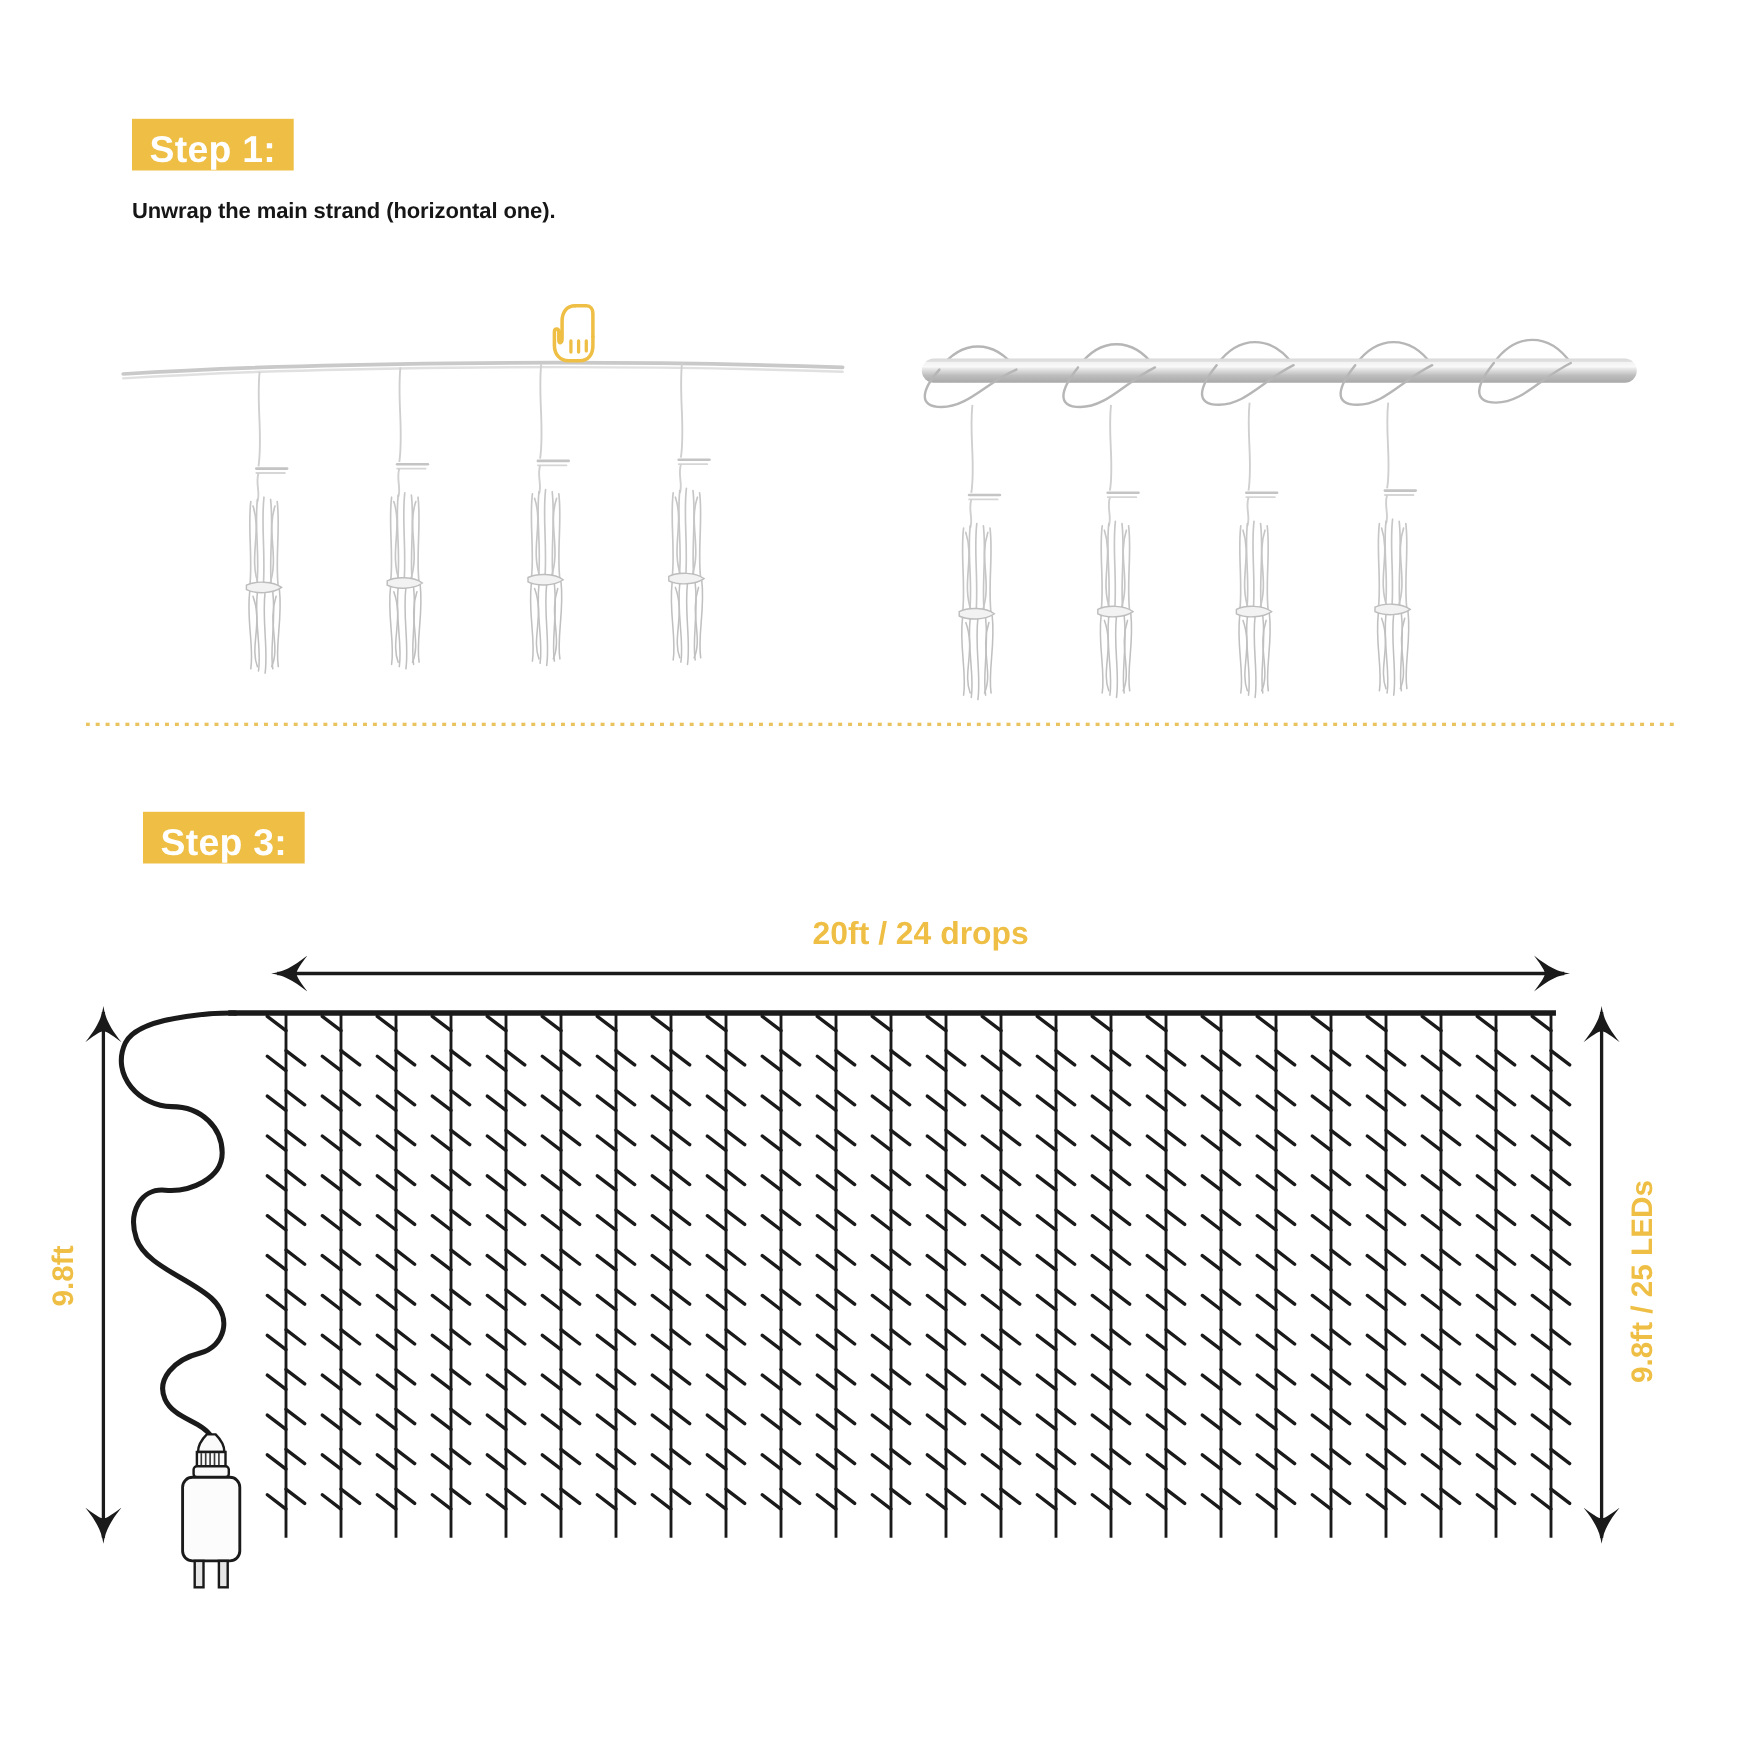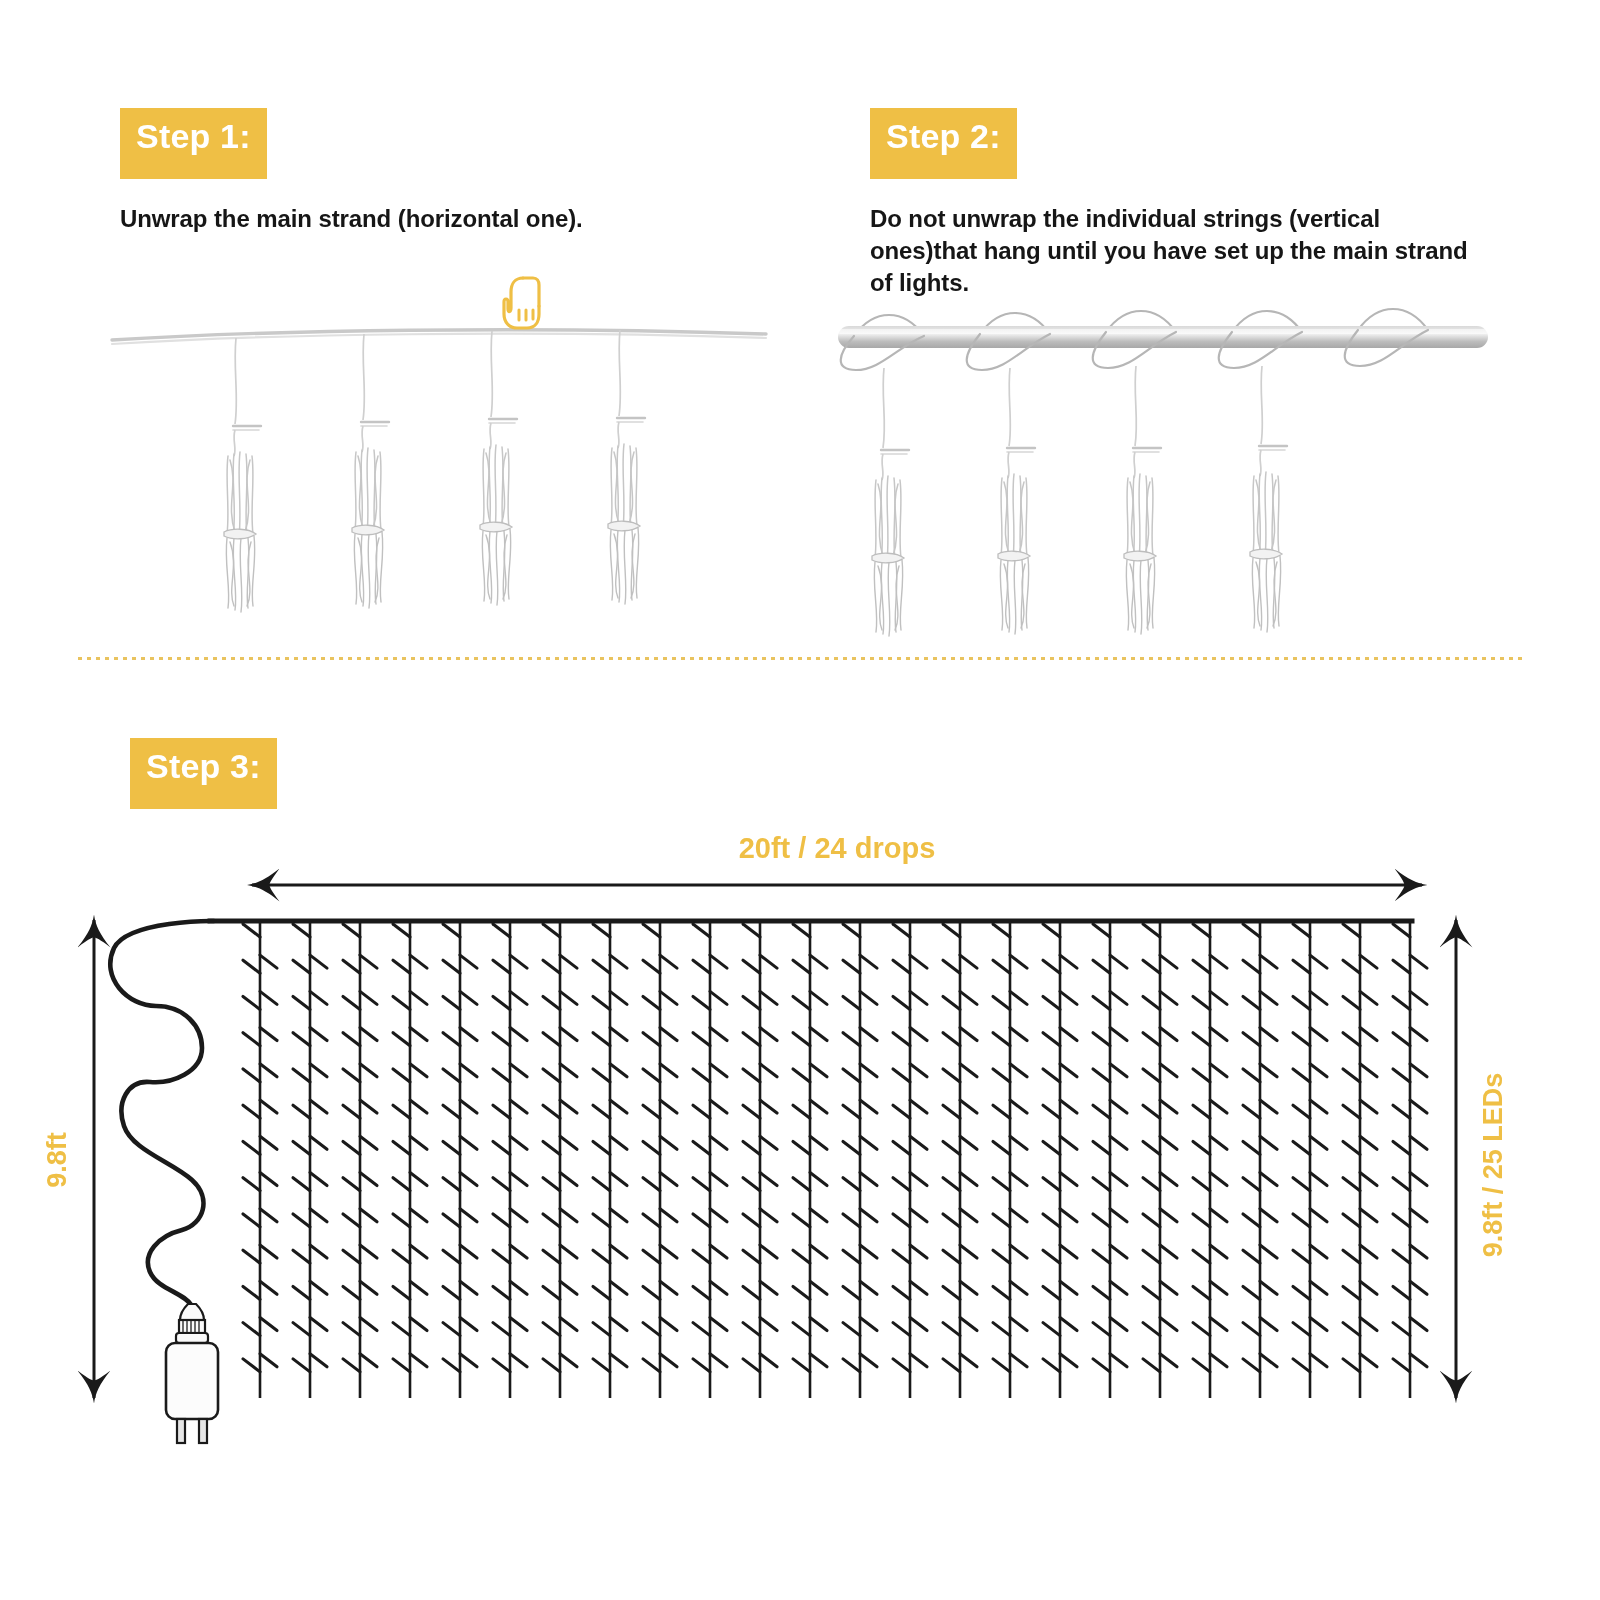--- a/index.html
+++ b/index.html
@@ -14,26 +14,26 @@
   .page{position:absolute;inset:0;}
 
   
   .badge{
     display:inline-block;
     background:#EFBF45;
     color:#ffffff;
     font-weight:bold;
     font-size:34px;
     line-height:1;
-    padding:11px 16px 26px 16px;
+    padding:11px 16px 2px 16px;
     letter-spacing:.2px;
     white-space:nowrap;
   }
   .steptext{
-    font-size:24px;
+    font-size:20px;
     font-weight:bold;
     line-height:1.33;
     color:#161616;
     letter-spacing:-.1px;
   }
 
   #step1-block{position:absolute;left:120px;top:108px;width:700px;}
   #step1-block .steptext{margin-top:24px;}
 
   #step2-block{position:absolute;left:870px;top:108px;width:600px;}
@@ -157,24 +157,20 @@
       <g transform="translate(395,0)">
         <path d="M18,10 C10,10 6,16 6,24 L6,40 C6,44 3,45 3,41 L3,34
                  C3,30 -1,30 -1,34 L-1,46 C-1,54 4,60 12,60 L22,60
                  C30,60 34,54 34,46 L34,38" fill="none" stroke="#EFBF45" stroke-width="3.2" stroke-linejoin="round" stroke-linecap="round"></path>
         <path d="M18,10 L28,10 C32,10 34,13 34,17 L34,38" fill="none" stroke="#EFBF45" stroke-width="3.2" stroke-linejoin="round" stroke-linecap="round"></path>
         <path d="M14,42 L14,52 M21,42 L21,52 M28,42 L28,51" fill="none" stroke="#EFBF45" stroke-width="3" stroke-linecap="round"></path>
       </g>
     </svg>
   </div>
 
-  <div id="step2-block">
-    <span class="badge">Step 2:</span>
-    <div class="steptext">Do not unwrap the individual strings (vertical ones)that hang until you have set up the main strand of lights.</div>
-  </div>
 
   <div id="step2-figure">
     <svg width="650" height="320" viewBox="0 0 650 320">
       <defs>
         <linearGradient id="rodgrad" x1="0" y1="0" x2="0" y2="1">
           <stop offset="0%" stop-color="#d9d9d9"></stop>
           <stop offset="35%" stop-color="#f2f2f2"></stop>
           <stop offset="70%" stop-color="#bdbdbd"></stop>
           <stop offset="100%" stop-color="#a8a8a8"></stop>
         </linearGradient>

